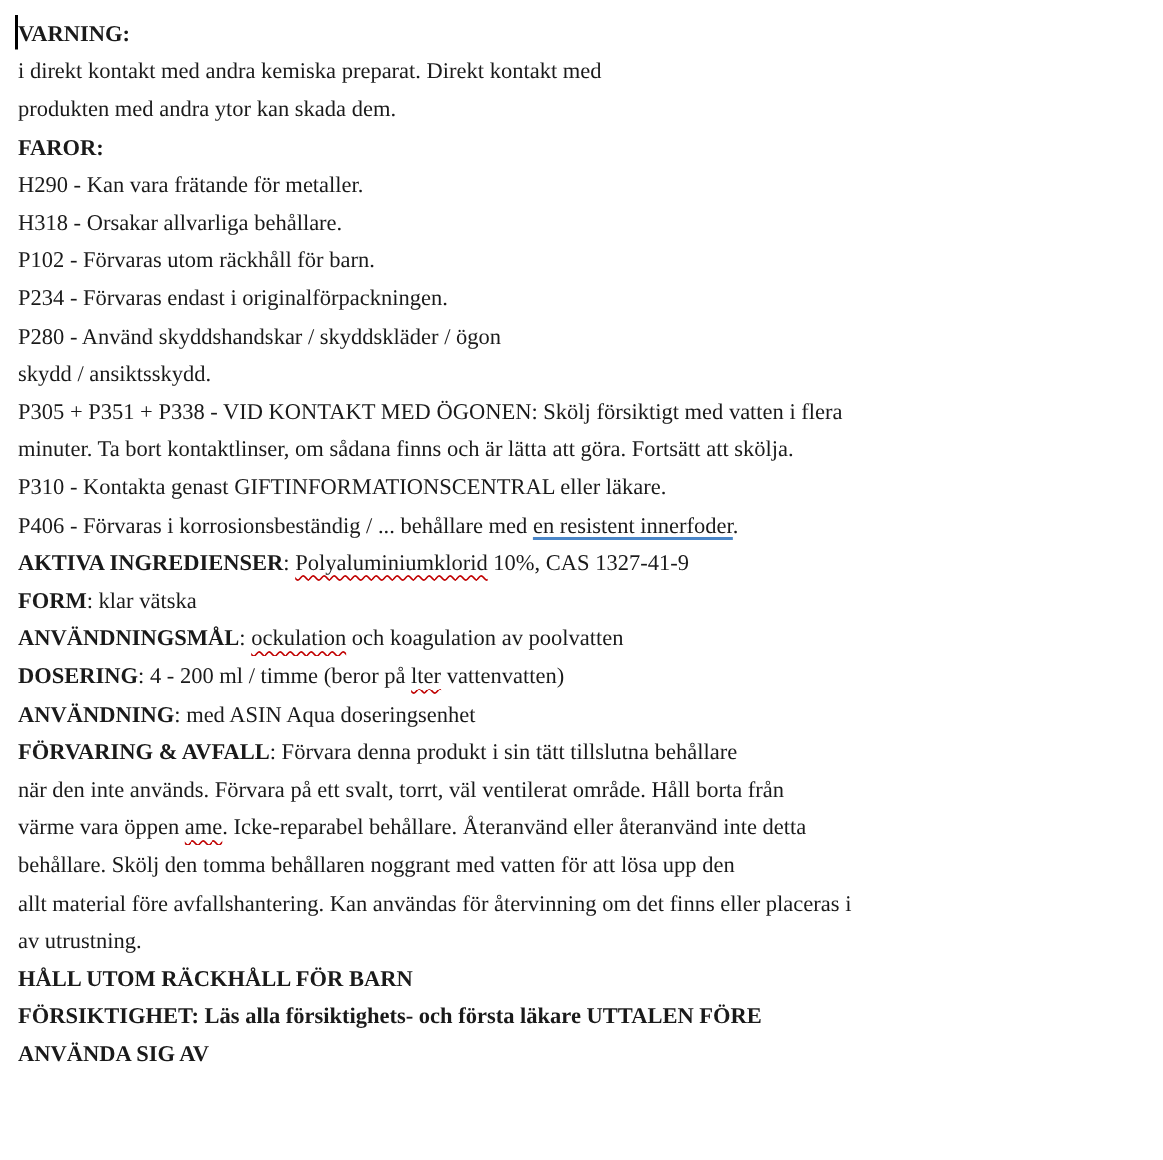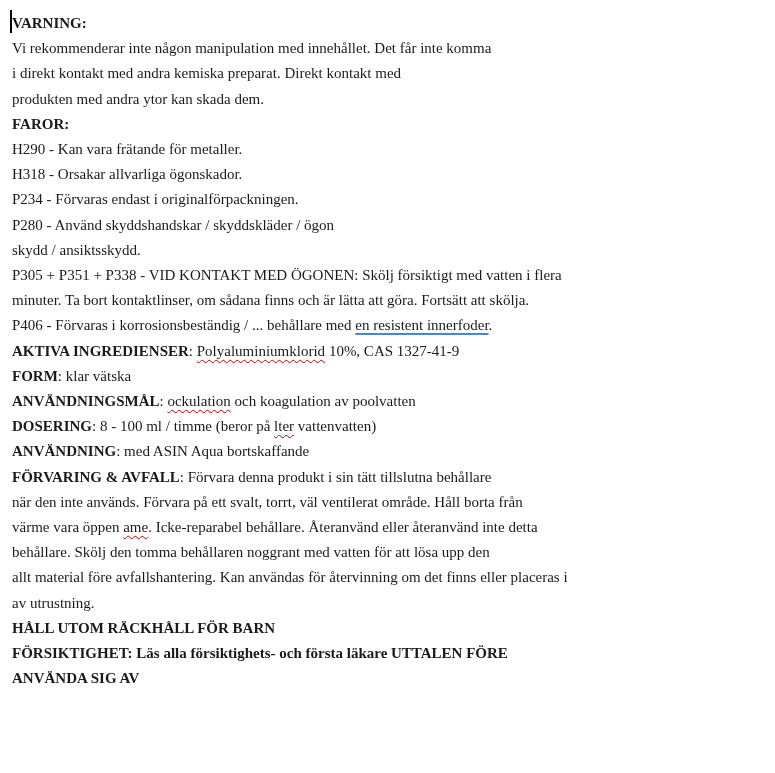--- a/index.html
+++ b/index.html
@@ -51,37 +51,38 @@
     background: #000000;
   }
 </style>
 </head>
 <body>
 
 <div class="page">
   <span class="caret" style="display: block;"></span>
   <div id="text-host">
       <div class="line"><span class="bold">VARNING:</span></div>
-      <div class="line"><span>Vi rekommenderar inte någon manipulation med innehållet. Det får inte komma</span></div>
       <div class="line"><span>i direkt kontakt med andra kemiska preparat. Direkt kontakt med</span></div>
       <div class="line"><span>produkten med andra ytor kan skada dem.</span></div>
       <div class="line"><span class="bold">FAROR:</span></div>
       <div class="line"><span>H290 - Kan vara frätande för metaller.</span></div>
-      <div class="line"><span>H318 - Orsakar allvarliga ögonskador.</span></div>
+      <div class="line"><span>H318 - Orsakar allvarliga behållare.</span></div>
+      <div class="line"><span>P102 - Förvaras utom räckhåll för barn.</span></div>
       <div class="line"><span>P234 - Förvaras endast i originalförpackningen.</span></div>
       <div class="line"><span>P280 - Använd skyddshandskar / skyddskläder / ögon</span></div>
       <div class="line"><span>skydd / ansiktsskydd.</span></div>
       <div class="line"><span>P305 + P351 + P338 - VID KONTAKT MED ÖGONEN: Skölj försiktigt med vatten i flera</span></div>
       <div class="line"><span>minuter. Ta bort kontaktlinser, om sådana finns och är lätta att göra. Fortsätt att skölja.</span></div>
+      <div class="line"><span>P310 - Kontakta genast GIFTINFORMATIONSCENTRAL eller läkare.</span></div>
       <div class="line"><span>P406 - Förvaras i korrosionsbeständig / ... behållare med </span><span class="grammar">en resistent innerfoder</span><span>.</span></div>
       <div class="line"><span class="bold">AKTIVA INGREDIENSER</span><span>: </span><span class="spell">Polyaluminiumklorid</span><span> 10%, CAS 1327-41-9</span></div>
       <div class="line"><span class="bold">FORM</span><span>: klar vätska</span></div>
       <div class="line"><span class="bold">ANVÄNDNINGSMÅL</span><span>: </span><span class="spell">ockulation</span><span> och koagulation av poolvatten</span></div>
-      <div class="line"><span class="bold">DOSERING</span><span>: 8 - 100 ml / timme (beror på </span><span class="spell">lter</span><span> vattenvatten)</span></div>
-      <div class="line"><span class="bold">ANVÄNDNING</span><span>: med ASIN Aqua bortskaffande</span></div>
+      <div class="line"><span class="bold">DOSERING</span><span>: 4 - 200 ml / timme (beror på </span><span class="spell">lter</span><span> vattenvatten)</span></div>
+      <div class="line"><span class="bold">ANVÄNDNING</span><span>: med ASIN Aqua doseringsenhet</span></div>
       <div class="line"><span class="bold">FÖRVARING &amp; AVFALL</span><span>: Förvara denna produkt i sin tätt tillslutna behållare</span></div>
       <div class="line"><span>när den inte används. Förvara på ett svalt, torrt, väl ventilerat område. Håll borta från</span></div>
       <div class="line"><span>värme vara öppen </span><span class="spell">ame</span><span>. Icke-reparabel behållare. Återanvänd eller återanvänd inte detta</span></div>
       <div class="line"><span>behållare. Skölj den tomma behållaren noggrant med vatten för att lösa upp den</span></div>
       <div class="line"><span>allt material före avfallshantering. Kan användas för återvinning om det finns eller placeras i</span></div>
       <div class="line"><span>av utrustning.</span></div>
       <div class="line"><span class="bold">HÅLL UTOM RÄCKHÅLL FÖR BARN</span></div>
       <div class="line"><span class="bold">FÖRSIKTIGHET: Läs alla försiktighets- och första läkare UTTALEN FÖRE</span></div>
       <div class="line"><span class="bold">ANVÄNDA SIG AV</span></div>
     </div>

